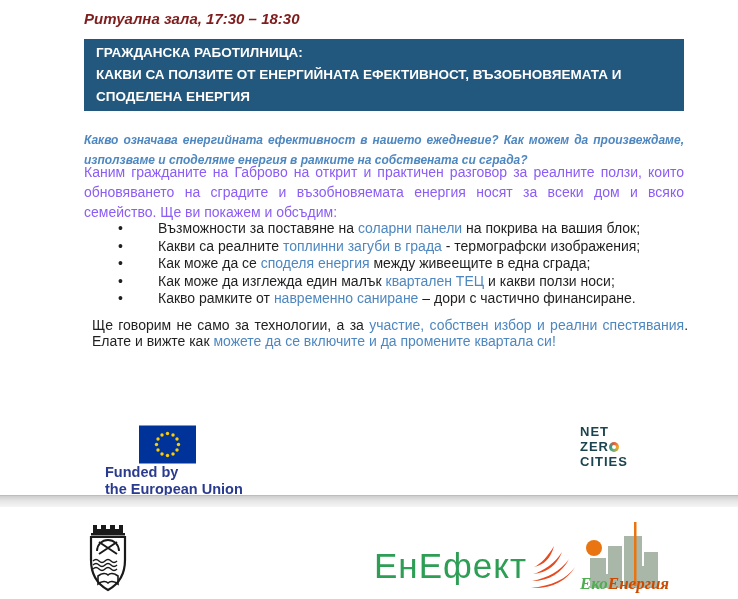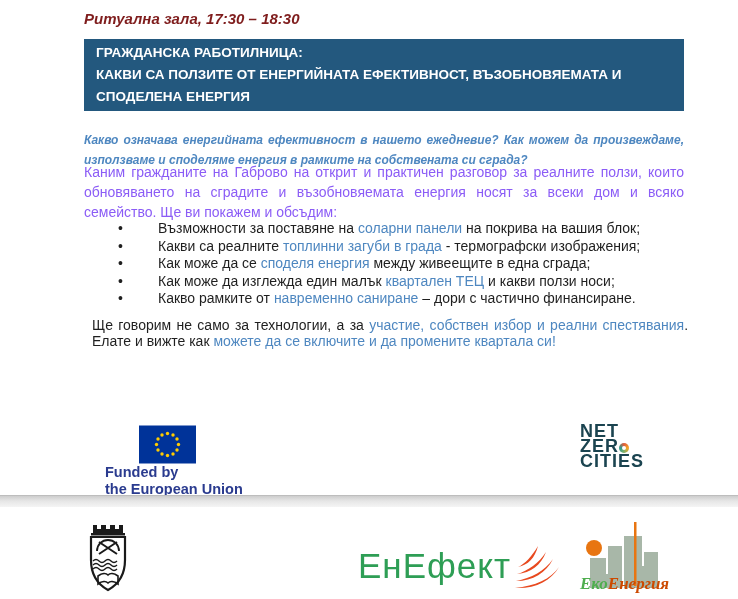--- a/index.html
+++ b/index.html
@@ -27,39 +27,39 @@
           color:#1f1f1f;text-align:justify;}
 
   .hl{color:#4e87c0;}
 
   
   .eu-logo{position:absolute;left:93px;top:425px;display:flex;align-items:center;flex-direction:column;}
   .eu-flag{width:57px;height:39px;display:block;}
   .eu-text{margin-left:12px;font-size:14.5px;line-height:17px;font-weight:bold;color:#2a3b8f;}
 
   
-  .nzc-logo{position:absolute;left:580px;top:424px;font-weight:bold;font-size:18px;line-height:15px;
+  .nzc-logo{position:absolute;left:580px;top:424px;font-weight:bold;font-size:13px;line-height:15px;
           letter-spacing:1px;color:#1b4450;}
   .nzc-ring{display:inline-block;width:10px;height:10px;border-radius:50%;vertical-align:-0.5px;
           background:conic-gradient(#e35b3c,#f5a623,#7fb069,#2a9d8f,#e35b3c);position:relative;}
   .nzc-ring::after{content:"";position:absolute;inset:3px;background:#fff;border-radius:50%;}
 
   
   .page-break{position:absolute;left:0;top:495px;width:738px;height:11px;
           background:linear-gradient(180deg,#cdcdcd 0%,#e6e6e6 45%,#f5f5f5 100%);
           border-top:1px solid #bdbdbd;}
 
   
   .gabrovo-logo{position:absolute;left:85px;top:524px;}
   .eurofunds-logo{position:absolute;left:196px;top:520px;width:104px;height:70px;}
   .eurofunds-text{position:absolute;left:38px;top:38px;width:70px;line-height:8px;}
   .eurofunds-text .l1{font-size:8px;font-weight:bold;font-style:italic;color:#1b5ea6;white-space:nowrap;}
   .eurofunds-text .l2{font-size:6.5px;font-style:italic;color:#7aa7d4;white-space:nowrap;}
   .eneffect-logo{position:absolute;left:358px;top:543px;display:flex;align-items:center;}
-  .eneffect-name{font-size:35px;color:#2e9e55;letter-spacing:1px;}
+  .eneffect-name{font-size:35px;color:#2e9e55;letter-spacing:1px;margin-left:16px;}
   .ecoenergia-logo{position:absolute;left:578px;top:522px;width:106px;height:76px;}
   .ecoenergia-text{position:absolute;left:2px;top:52px;font-family:"Liberation Serif",serif;
           font-style:italic;font-weight:bold;font-size:17px;white-space:nowrap;}
   .ecoenergia-text .eko{color:#4fae4f;}
   .ecoenergia-text .energia{color:#cc4a00;}
 </style>
 </head>
 <body>
 
 <div class="page">

